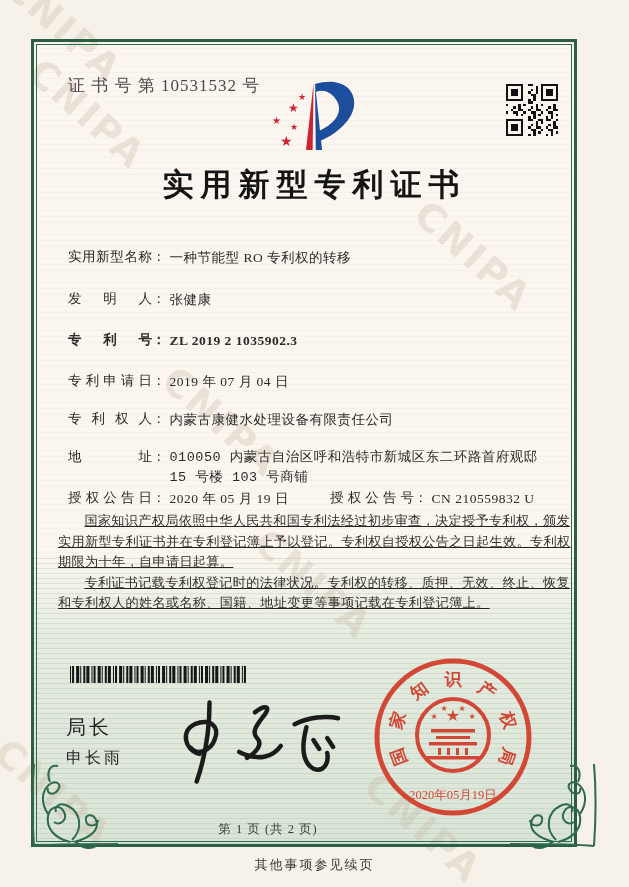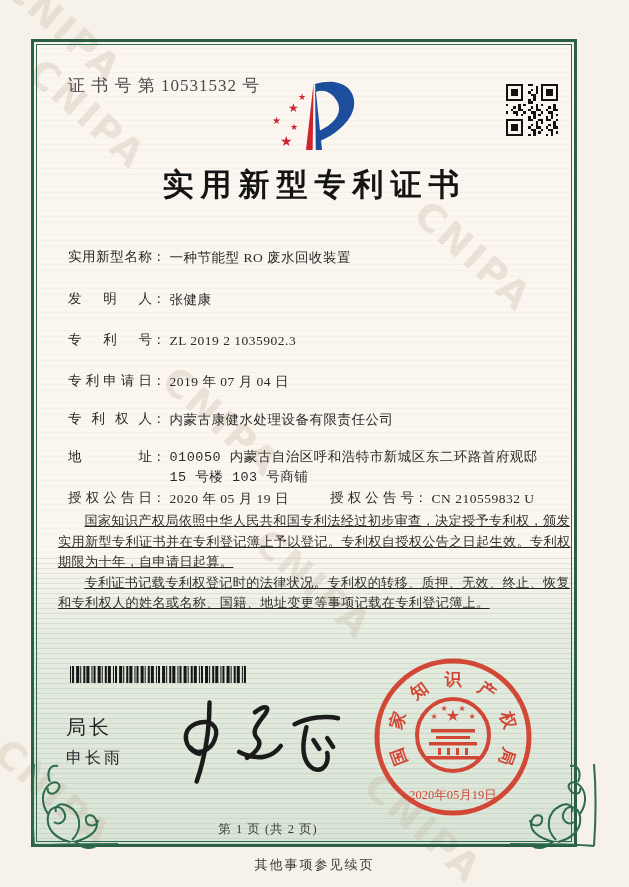--- a/index.html
+++ b/index.html
@@ -242,26 +242,26 @@
       <rect x="20" y="10" width="1" height="1" fill="#111"></rect>
       <rect x="20" y="12" width="1" height="1" fill="#111"></rect>
       <rect x="20" y="14" width="1" height="1" fill="#111"></rect>
       <rect x="20" y="17" width="1" height="1" fill="#111"></rect>
       <rect x="20" y="19" width="1" height="1" fill="#111"></rect>
     </svg>
 
   <div class="title">实用新型专利证书</div>
 
   <div class="frow" style="left:68px; top:248px;">
-    <span class="flabel">实用新型名称</span><span class="fcolon">：</span><span class="fvalue">一种节能型 RO 废水回收装置</span>
+    <span class="flabel">实用新型名称</span><span class="fcolon">：</span><span class="fvalue">一种节能型 RO 专利权的转移</span>
   </div>
   <div class="frow" style="left:68px; top:290px;">
     <span class="flabel">发明人</span><span class="fcolon">：</span><span class="fvalue">张健康</span>
   </div>
-  <div class="frow" style="left:68px; top:331px;">
+  <div class="frow" style="left:68px; top:331px;font-weight:bold;">
     <span class="flabel">专利号</span><span class="fcolon">：</span><span class="fvalue">ZL 2019 2 1035902.3</span>
   </div>
   <div class="frow" style="left:68px; top:372px;">
     <span class="flabel">专利申请日</span><span class="fcolon">：</span><span class="fvalue">2019 年 07 月 04 日</span>
   </div>
   <div class="frow" style="left:68px; top:410px;">
     <span class="flabel">专利权人</span><span class="fcolon">：</span><span class="fvalue">内蒙古康健水处理设备有限责任公司</span>
   </div>
   <div class="frow" style="left:68px; top:448px;font-family:Liberation Mono, monospace;">
     <span class="flabel">地址</span><span class="fcolon">：</span><span class="fvalue">010050  内蒙古自治区呼和浩特市新城区东二环路首府观邸 15 号楼 103 号商铺</span>

